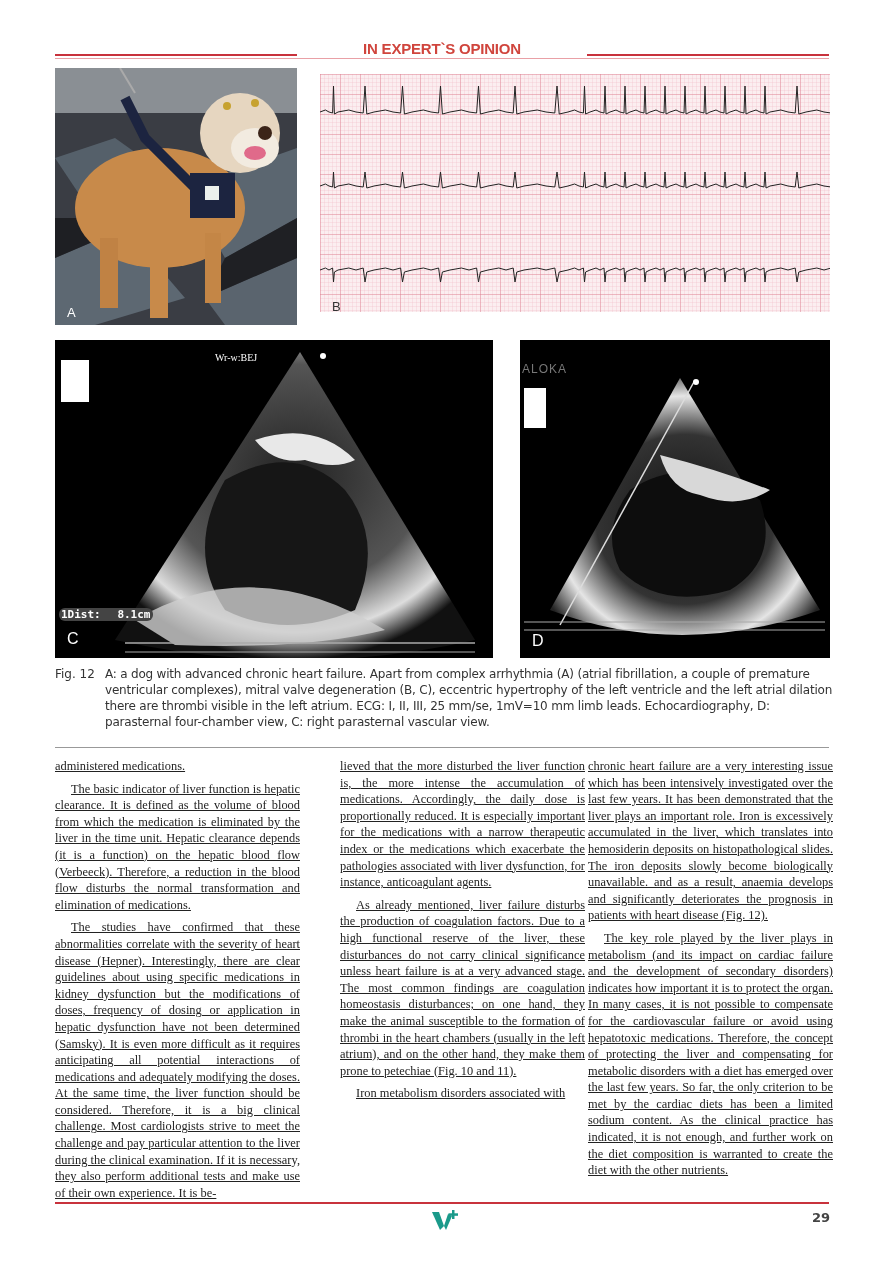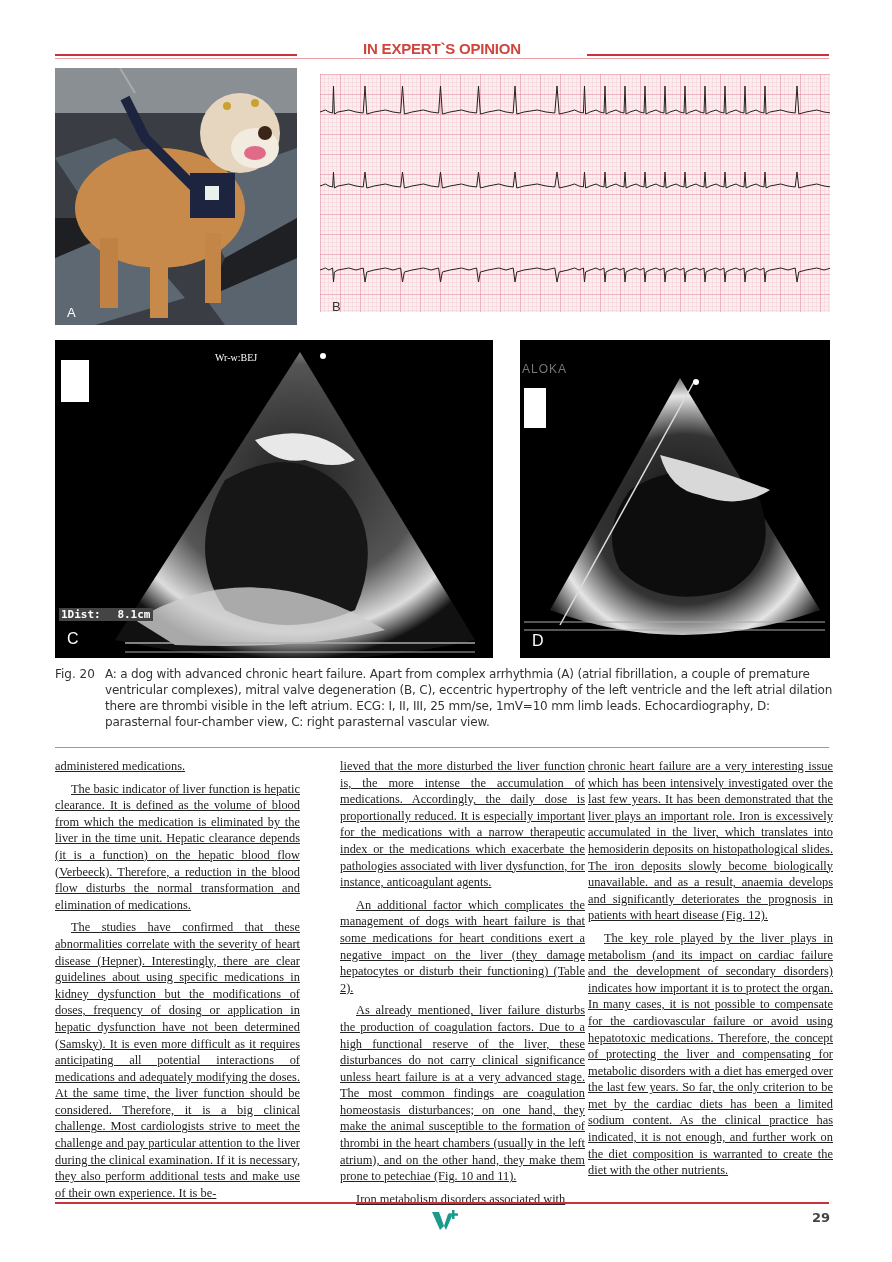--- a/index.html
+++ b/index.html
@@ -113,21 +113,21 @@
     <path d="M245 12 L420 300 Q245 340 60 300 Z" fill="url(#echoGlowC)"></path>
     <path d="M170 140 Q240 100 290 150 Q330 200 300 270 Q230 300 170 270 Q130 210 170 140 Z" fill="#161616"></path>
     <path d="M200 100 Q260 80 300 120 Q280 130 250 120 Q220 125 200 100 Z" fill="#e8e8e8"></path>
     <path d="M80 280 Q200 210 330 290 Q250 310 120 305 Z" fill="#cfcfcf" opacity="0.8"></path>
     <rect x="6" y="20" width="28" height="42" fill="#fff"></rect>
     <circle cx="268" cy="16" r="3" fill="#fff"></circle>
     <line x1="70" y1="303" x2="420" y2="303" stroke="#aaa" stroke-width="1.5"></line>
     <line x1="70" y1="312" x2="420" y2="312" stroke="#aaa" stroke-width="1"></line>
   </svg>
   <div style="position:absolute; left:160px; top:0px; font-family:Liberation Serif, serif; font-size:10px; color:#fff;margin-top:12px;">Wr-w:BEJ</div>
-  <div style="position:absolute; left:4px; top:268px; background:#444; color:#fff; font-family:'DejaVu Sans Mono', monospace; font-size:11px; padding:0 2px; font-weight:bold;">
+  <div style="position:absolute; left:4px; top:268px; background:#444; color:#fff; font-family:'DejaVu Sans Mono', monospace; font-size:11px; padding:0 2px; font-weight:bold;border-radius:6px;">
     <span>1Dist:</span>
     <span style="margin-left:10px;">8.1cm</span>
   </div>
   <div class="panel-label label-white" style="left:12px; bottom:10px; font-size:16px;">C</div>
 </div>
 
 <div class="fig-d">
   <svg width="310" height="318" viewBox="0 0 310 318">
     <defs>
       <radialGradient id="echoGlowD" cx="50%" cy="55%" r="60%">
@@ -145,34 +145,33 @@
     <circle cx="176" cy="42" r="3" fill="#fff"></circle>
     <rect x="4" y="48" width="22" height="40" fill="#fff"></rect>
     <line x1="4" y1="282" x2="305" y2="282" stroke="#aaa" stroke-width="1.2"></line>
     <line x1="4" y1="290" x2="305" y2="290" stroke="#aaa" stroke-width="1"></line>
   </svg>
   <div style="position:absolute; left:2px; top:22px; font-family:'Liberation Sans', sans-serif; font-size:12px; color:#777; letter-spacing:1px;">ALOKA</div>
   <div class="panel-label label-white" style="left:12px; bottom:8px; font-size:16px;">D</div>
 </div>
 
 <div class="caption">
-  <div class="fig-num">Fig. 20</div>
+  <div class="fig-num">Fig. 12</div>
   <div class="fig-text">A: a dog with advanced chronic heart failure. Apart from complex arrhythmia (A) (atrial fibrillation, a couple of premature ventricular complexes), mitral valve degeneration (B, C), eccentric hypertrophy of the left ventricle and the left atrial dilation there are thrombi visible in the left atrium. ECG: I, II, III, 25 mm/se, 1mV=10 mm limb leads. Echocardiography, D: parasternal four-chamber view, C: right parasternal vascular view.</div>
 </div>
 
 <div class="rule" style="top:747px;"></div>
 
 <div class="col col1">
   <p class="noindent">administered medications.</p>
   <p>The basic indicator of liver function is hepatic clearance. It is defined as the volume of blood from which the medication is eliminated by the liver in the time unit. Hepatic clearance depends (it is a function) on the hepatic blood flow (Verbeeck). Therefore, a reduction in the blood flow disturbs the normal transformation and elimination of medications.</p>
   <p>The studies have confirmed that these abnormalities correlate with the severity of heart disease (Hepner). Interestingly, there are clear guidelines about using specific medications in kidney dysfunction but the modifications of doses, frequency of dosing or application in hepatic dysfunction have not been determined (Samsky). It is even more difficult as it requires anticipating all potential interactions of medications and adequately modifying the doses. At the same time, the liver function should be considered. Therefore, it is a big clinical challenge. Most cardiologists strive to meet the challenge and pay particular attention to the liver during the clinical examination. If it is necessary, they also perform additional tests and make use of their own experience. It is be-</p>
 </div>
 <div class="col col2">
   <p class="noindent">lieved that the more disturbed the liver function is, the more intense the accumulation of medications. Accordingly, the daily dose is proportionally reduced. It is especially important for the medications with a narrow therapeutic index or the medications which exacerbate the pathologies associated with liver dysfunction, for instance, anticoagulant agents.</p>
-  <p>An additional factor which complicates the management of dogs with heart failure is that some medications for heart conditions exert a negative impact on the liver (they damage hepatocytes or disturb their functioning) (Table 2).</p>
   <p>As already mentioned, liver failure disturbs the production of coagulation factors. Due to a high functional reserve of the liver, these disturbances do not carry clinical significance unless heart failure is at a very advanced stage. The most common findings are coagulation homeostasis disturbances; on one hand, they make the animal susceptible to the formation of thrombi in the heart chambers (usually in the left atrium), and on the other hand, they make them prone to petechiae (Fig. 10 and 11).</p>
   <p>Iron metabolism disorders associated with</p>
 </div>
 <div class="col col3">
   <p class="noindent">chronic heart failure are a very interesting issue which has been intensively investigated over the last few years. It has been demonstrated that the liver plays an important role. Iron is excessively accumulated in the liver, which translates into hemosiderin deposits on histopathological slides. The iron deposits slowly become biologically unavailable. and as a result, anaemia develops and significantly deteriorates the prognosis in patients with heart disease (Fig. 12).</p>
   <p>The key role played by the liver plays in metabolism (and its impact on cardiac failure and the development of secondary disorders) indicates how important it is to protect the organ. In many cases, it is not possible to compensate for the cardiovascular failure or avoid using hepatotoxic medications. Therefore, the concept of protecting the liver and compensating for metabolic disorders with a diet has emerged over the last few years. So far, the only criterion to be met by the cardiac diets has been a limited sodium content. As the clinical practice has indicated, it is not enough, and further work on the diet composition is warranted to create the diet with the other nutrients.</p>
 </div>
 
 <div class="rule-red" style="top:1202px;"></div>
 <div class="footer-logo">

